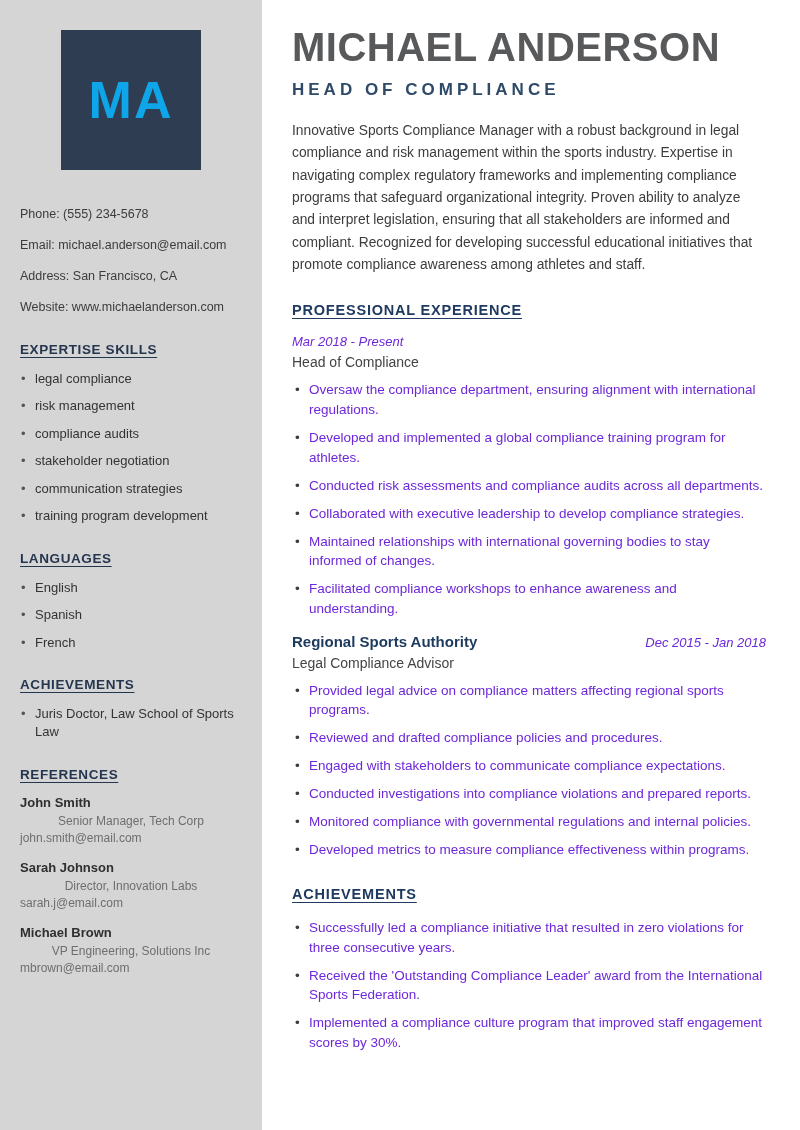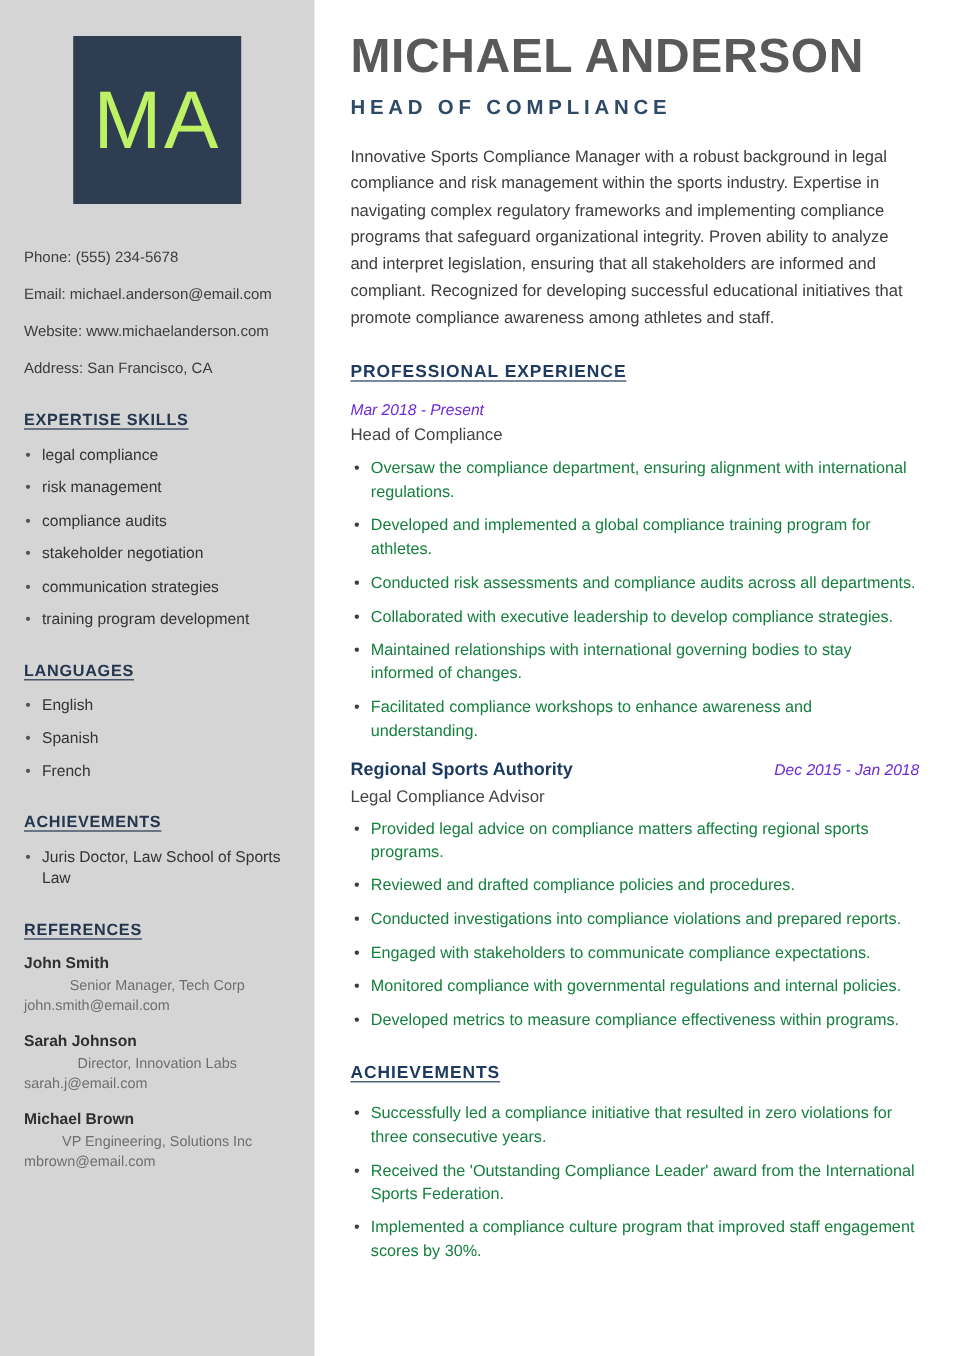--- a/index.html
+++ b/index.html
@@ -12,21 +12,21 @@
   
   .sidebar {
     width: 262px; background: #d5d5d6; padding: 30px 20px 20px 20px;
     flex-shrink: 0;
   }
   .monogram {
     width: 140px; height: 140px; background: #2e3d52; margin: 0 auto 36px auto;
     display: flex; align-items: center; justify-content: center;
   }
   .monogram span {
-    color: #bef264; font-size: 68px; font-weight: 400; letter-spacing: 2px;
+    color: #0ea5e9; font-size: 52px; font-weight: 700; letter-spacing: 2px;
   }
   .contact-line {
     font-size: 12.5px; color: #3c3c3c; margin-bottom: 14px; line-height: 1.35;
   }
   .side-section { margin-top: 26px; }
   .side-heading {
     font-size: 13.5px; font-weight: bold; color: #24364e; letter-spacing: 0.6px;
     text-decoration: underline; text-underline-offset: 3px; margin-bottom: 13px;
   }
   .side-list { list-style: none; }
@@ -59,42 +59,42 @@
     text-decoration: underline; text-underline-offset: 3px; margin-top: 26px;
     margin-bottom: 16px;
   }
   .job { margin-bottom: 14px; }
   .job-head { display: flex; justify-content: space-between; align-items: baseline; }
   .company { font-size: 15px; font-weight: bold; color: #1c3a5e; }
   .dates { font-size: 13px; font-style: italic; color: #6d28d9; }
   .role { font-size: 14px; color: #444444; margin-top: 5px; margin-bottom: 10px; }
   .bullets { list-style: none; }
   .bullets li {
-    position: relative; padding-left: 17px; font-size: 13.5px; color: #15803d;
+    position: relative; padding-left: 17px; font-size: 13.5px; color: #6d28d9;
     line-height: 1.45; margin-bottom: 8.5px;
   }
   .bullets li::before {
     content: "•"; position: absolute; left: 3px; color: #3d3d3d;
   }
 </style>
 </head>
 <body>
 
 <div class="page">
 
   <aside class="sidebar">
     <div class="monogram">
       <span>MA</span>
     </div>
 
     <div>
         <div class="contact-line">Phone: (555) 234-5678</div>
         <div class="contact-line">Email: michael.anderson@email.com</div>
+        <div class="contact-line">Address: San Francisco, CA</div>
         <div class="contact-line">Website: www.michaelanderson.com</div>
-        <div class="contact-line">Address: San Francisco, CA</div>
       </div>
 
     <div class="side-section">
       <div class="side-heading">EXPERTISE SKILLS</div>
       <ul class="side-list">
           <li>legal compliance</li>
           <li>risk management</li>
           <li>compliance audits</li>
           <li>stakeholder negotiation</li>
           <li>communication strategies</li>
@@ -165,22 +165,22 @@
 
       <div class="job">
         <div class="job-head">
           <span class="company">Regional Sports Authority</span>
           <span class="dates">Dec 2015 - Jan 2018</span>
         </div>
         <div class="role">Legal Compliance Advisor</div>
         <ul class="bullets">
             <li>Provided legal advice on compliance matters affecting regional sports programs.</li>
             <li>Reviewed and drafted compliance policies and procedures.</li>
+            <li>Engaged with stakeholders to communicate compliance expectations.</li>
             <li>Conducted investigations into compliance violations and prepared reports.</li>
-            <li>Engaged with stakeholders to communicate compliance expectations.</li>
             <li>Monitored compliance with governmental regulations and internal policies.</li>
             <li>Developed metrics to measure compliance effectiveness within programs.</li>
           </ul>
       </div>
     </div>
 
     <div>
       <div class="main-heading">ACHIEVEMENTS</div>
       <ul class="bullets">
           <li>Successfully led a compliance initiative that resulted in zero violations for three consecutive years.</li>

